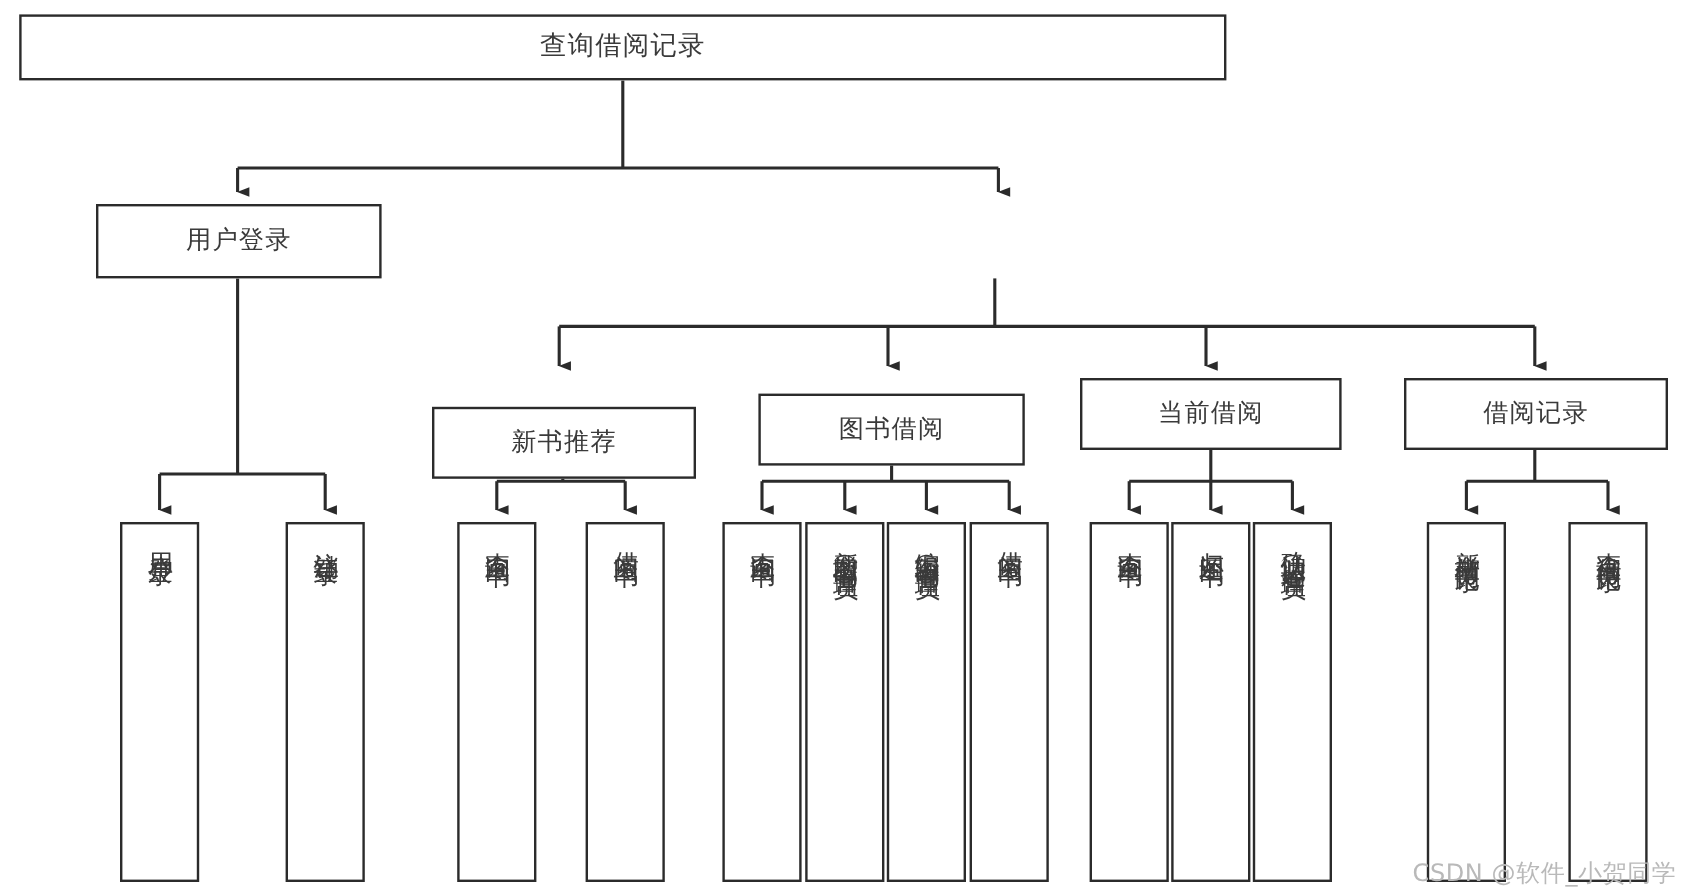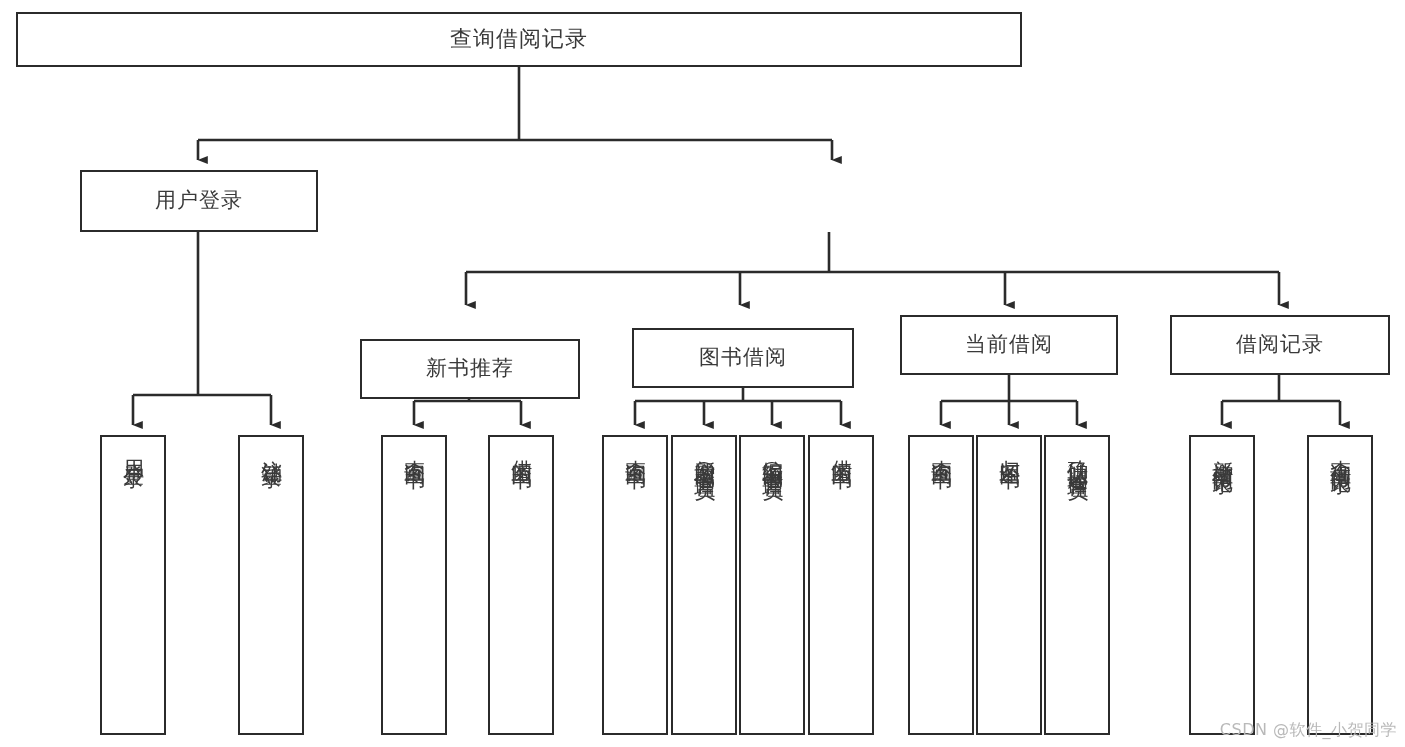--- a/index.html
+++ b/index.html
@@ -14,21 +14,21 @@
   
   .h-node .lbl{font-size:21px;letter-spacing:1px;}
   .root .lbl{font-size:22px;}
 
   
   .v-node{align-items:flex-start;justify-content:center;padding-top:6px;}
   .v-node .lbl{writing-mode:vertical-rl;text-orientation:upright;
                font-size:21px;letter-spacing:3px;white-space:nowrap;}
 
   .watermark{position:absolute;right:8px;bottom:6px;color:#b9b9b9;
-             font-size:16px;letter-spacing:.5px;pointer-events:none;}
+             font-size:20px;letter-spacing:.5px;pointer-events:none;}
 </style>
 </head>
 <body>
 
 <div id="stage">
 
   <svg id="wires" viewBox="0 0 1405 747">
     <defs>
       <marker id="ah" markerWidth="9" markerHeight="11" refX="4.5" refY="10.2" orient="auto-start-reverse" markerUnits="userSpaceOnUse">
         <path d="M0.6,0.4 L4.5,10.6 L8.4,0.4 Z" fill="#2b2b2b"></path>

